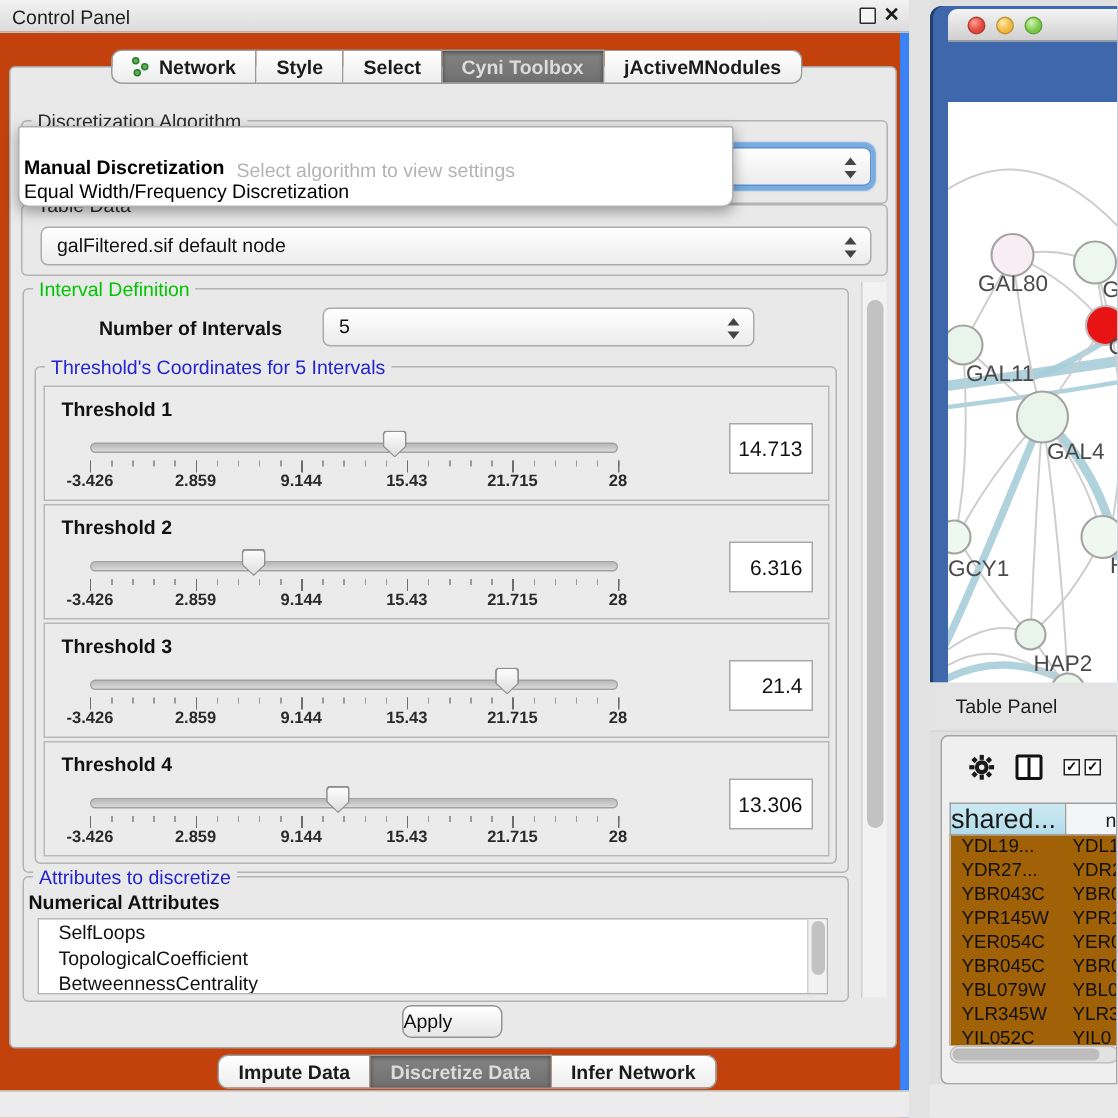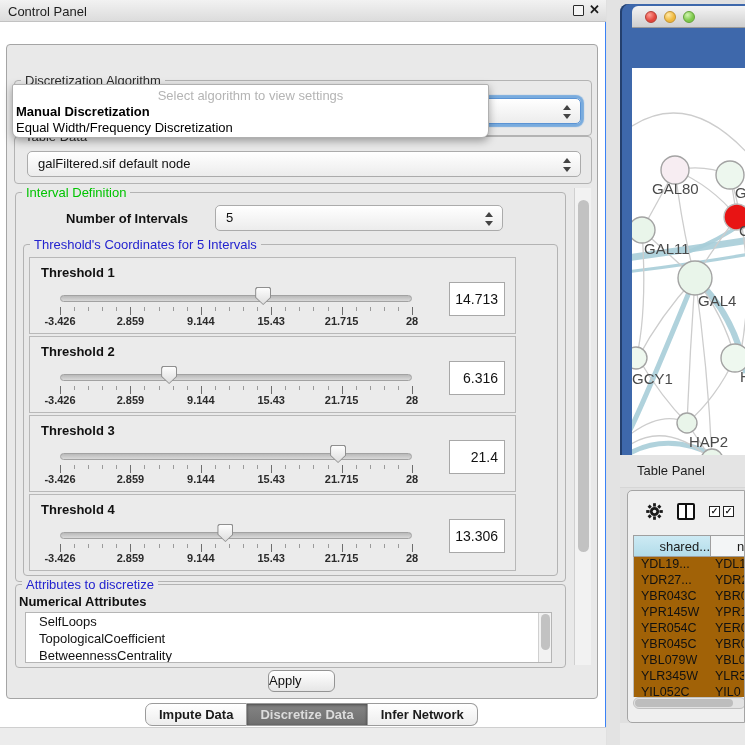--- a/index.html
+++ b/index.html
@@ -2,22 +2,22 @@
 <html><head>
 <meta charset="utf-8">
 <style>
   * { margin:0; padding:0; box-sizing:border-box; }
   html,body { width:745px; height:745px; overflow:hidden;
     font-family:"Liberation Sans", sans-serif; background:#e9e9e9; }
   .abs { position:absolute; }
   #stage { position:relative; width:745px; height:745px; background:#e0e0e0; }
 
   
-  #control-panel { left:0; top:0; width:606px; height:745px; background:#ffffff;
-    border-right:1px solid #3b82f6; }
+  #control-panel { left:0; top:0; width:606px; height:745px; background:#c2410c;
+    border-right:6px solid #3b82f6; }
   #cp-titlebar { left:0; top:0; width:606px; height:22px;
     background:linear-gradient(#f2f2f2,#dcdcdc); border-bottom:1px solid #c2c2c2; }
   #cp-title { left:8px; top:4px; font-size:13px; color:#1d1d1d; }
   #float-btn { left:573px; top:5px; width:11px; height:11px; border:1.5px solid #2a2a2a;
     border-radius:1px; background:#f4f4f4; }
   #close-btn { left:589px; top:2px; font-size:13px; font-weight:bold; color:#1c1c1c; }
 
   
   .tabrow { display:flex; }
   #top-tabs { left:74px; top:33px; height:23px; z-index:5; }
@@ -48,33 +48,33 @@
   .stepper::before, .stepper::after { content:""; position:absolute; left:1px;
     border-left:4px solid transparent; border-right:4px solid transparent; }
   .stepper::before { top:1px; border-bottom:5px solid #444; }
   .stepper::after  { bottom:1px; border-top:5px solid #444; }
   .combo.focused { box-shadow:0 0 1px 3px rgba(100,160,220,.85); border-color:#5a93d4; }
 
   
   #algo-popup { left:12px; top:84px; width:477px; height:54px; background:#fff;
     border:1px solid #b0b0b0; border-radius:2px 2px 7px 7px;
     box-shadow:0 3px 9px rgba(0,0,0,.35); z-index:20; }
-  #algo-hint { position:absolute; top:3px; width:100%; text-align:center;
+  #algo-hint { position:absolute; top:21px; width:100%; text-align:center;
     font-size:13px; color:#b4b4b4; }
   .algo-opt { position:absolute; left:3px; font-size:13px; color:#000; white-space:nowrap; }
   #algo-opt-0 { top:19px; font-weight:bold; }
   #algo-opt-1 { top:35px; }
 
   
   .vtrack { position:absolute; background:#f2f2f2; border-left:1px solid #d0d0d0; }
   .vthumb { position:absolute; background:#c2c2c2; border-radius:6px; }
 
   
   #thr-list { left:29px; top:257px; width:524px; height:314px; }
-  .thr-row { position:relative; width:487px; height:77px; background:#ebebeb;
+  .thr-row { position:relative; width:524px; height:77px; background:#ebebeb;
     border:1px solid #b8b8b8; margin-bottom:2px; }
   .thr-label { position:absolute; left:11px; top:7px; font-size:13px; font-weight:bold; color:#111; }
   .track { position:absolute; left:30px; top:37px; width:352px; height:7px;
     background:linear-gradient(#b9b9b9,#d9d9d9); border:1px solid #a2a2a2; border-radius:4px; }
   .ticks-minor { position:absolute; left:30px; top:49px; width:353px; height:4px;
     background:repeating-linear-gradient(to right,#9a9a9a 0 1px,transparent 1px 14.08px); }
   .ticks-major { position:absolute; left:30px; top:49px; width:353px; height:8px;
     background:repeating-linear-gradient(to right,#6e6e6e 0 1px,transparent 1px 70.4px); }
   .thumb { position:absolute; top:29px; width:16px; height:18px; margin-left:22px;
     transform:translateX(-8px);
@@ -123,21 +123,21 @@
     align-items:center; gap:14px; padding-left:18px; }
   .cols-icon { width:18px; height:17px; border:2px solid #111; border-radius:2px;
     background:#fff; position:relative; }
   .cols-icon::after { content:""; position:absolute; left:6px; top:0; width:2px; height:13px; background:#111; }
   .cbx { width:11px; height:11px; border:1.5px solid #222; background:#fff; font-size:9px;
     line-height:9px; text-align:center; color:#111; font-weight:bold; }
   .cbx-pair { display:flex; gap:3px; }
   #tp-table { position:absolute; left:5px; top:44px; width:113px; }
   #tp-header { display:flex; height:22px; border:1px solid #9f9f9f; border-right:none; }
   .th1 { width:77px; background:linear-gradient(#cdeaf4,#b2dcea); border-right:1px solid #9f9f9f;
-    font-size:13px; color:#1a1a1a; text-align:right; line-height:21px; }
+    font-size:18px; color:#1a1a1a; text-align:left; line-height:21px; }
   .th2 { flex:1; background:#f3f5f6; font-size:13px; color:#1a1a1a; line-height:21px;
     padding-left:26px; overflow:hidden; }
   #tp-rows { height:140px; overflow:hidden; background:#a16207;
     border-left:1px solid #bbb; }
   .tp-row { display:flex; height:16px; }
   .td1 { width:77px; padding-left:7px; font-size:12.5px; color:#111; white-space:nowrap; overflow:hidden; }
   .td2 { flex:1; padding-left:4px; font-size:12.5px; color:#111; white-space:nowrap; overflow:hidden; }
   #tp-hscroll { position:absolute; left:5px; top:206px; width:113px; height:12px;
     background:#e2e2e2; border:1px solid #c0c0c0; border-radius:6px; }
   #tp-hthumb { position:absolute; left:1px; top:1px; width:98px; height:8px;
@@ -157,20 +157,42 @@
 <div id="stage">
 
   <div class="abs" id="control-panel">
 
     <div class="abs" id="cp-titlebar">
       <span class="abs" id="cp-title">Control Panel</span>
       <span class="abs" id="float-btn"></span>
       <span class="abs" id="close-btn">✕</span>
     </div>
 
+    <div class="abs tabrow" id="top-tabs">
+      <div class="tab">
+        <span class="net-tab-icon">
+            <i></i>
+            <i></i>
+            <i></i>
+          </span>
+        <span>Network</span>
+      </div>
+      <div class="tab">
+          <span>Style</span>
+        </div>
+      <div class="tab">
+          <span>Select</span>
+        </div>
+      <div class="tab sel">
+          <span>Cyni Toolbox</span>
+        </div>
+      <div class="tab">
+          <span>jActiveMNodules</span>
+        </div>
+    </div>
 
     <div class="abs" id="content-panel"></div>
 
     <div class="group" style="left:14px;top:80px;width:578px;height:56px;">
       <span class="group-title t-dark">Discretization Algorithm</span>
       <div class="combo focused" style="left:12px;top:17px;width:554px;">
         <span class="stepper"></span>
       </div>
     </div>
 

